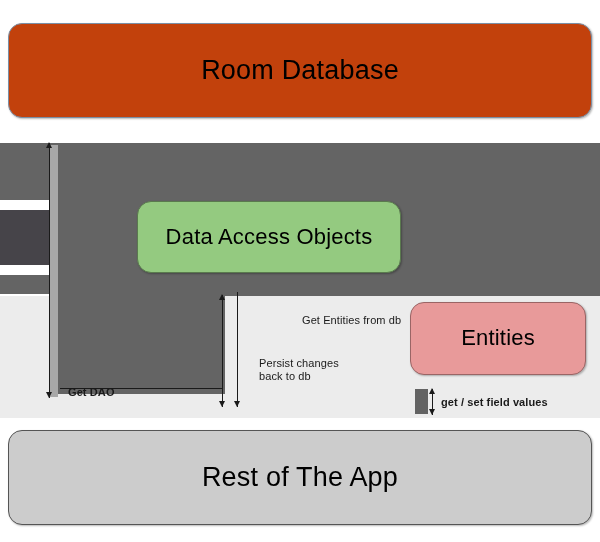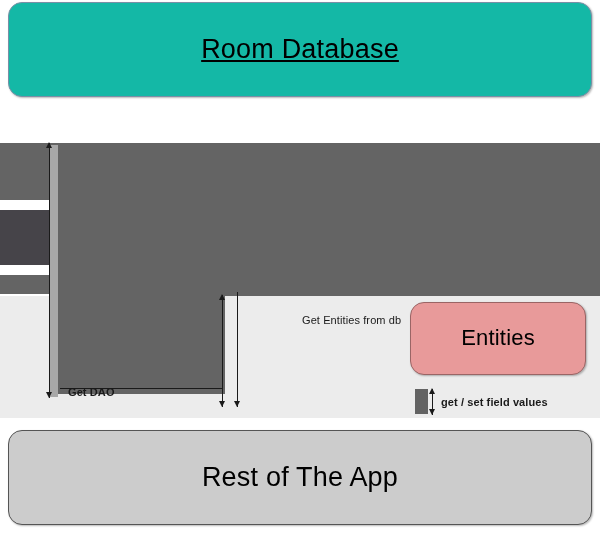--- a/index.html
+++ b/index.html
@@ -34,25 +34,24 @@
     box-shadow: 1px 1px 2px rgba(0,0,0,0.28);
   }
   .node-label {
     font-weight: 400;
     letter-spacing: 0.2px;
     line-height: 1.1;
     pointer-events: none;
   }
 
   #node-room-database {
-    left: 8px;  top: 2px;
+    left: 8px;  top: 23px;
     width: 584px; height: 95px;
-    background: #14b8a6;
+    background: #c2410c;
     border-color: #7a8fa6;
-    text-decoration: underline;
   }
   #node-room-database .node-label { font-size: 27px; }
 
   #node-dao {
     left: 137px; top: 201px;
     width: 264px; height: 72px;
     background: #94ca80;
     border-color: #5a7a4e;
   }
   #node-dao .node-label { font-size: 22px; }
@@ -218,26 +217,31 @@
   <div class="arrowhead ah-up" id="ah-getdao-top"></div>
   <div class="arrowhead ah-down" id="ah-getdao-bottom"></div>
   <div class="arrowhead ah-up" id="ah-entities-top"></div>
   <div class="arrowhead ah-down" id="ah-entities-bot"></div>
   <div class="arrowhead ah-down" id="ah-persist-bot"></div>
   <div class="arrowhead ah-up" id="ah-getset-top"></div>
   <div class="arrowhead ah-down" id="ah-getset-bot"></div>
 
   <div class="edge-label" id="label-get-dao">Get DAO</div>
   <div class="edge-label" id="label-get-entities">Get Entities from db</div>
+  <div class="edge-label" id="label-persist">Persist changes
+back to db</div>
   <div class="edge-label" id="label-get-set">get / set field values</div>
 
   <div class="node" id="node-room-database">
     <span class="node-label">Room Database</span>
   </div>
 
+  <div class="node" id="node-dao">
+    <span class="node-label">Data Access Objects</span>
+  </div>
 
   <div class="node" id="node-rest-of-app">
     <span class="node-label">Rest of The App</span>
   </div>
 
   <div class="node" id="node-entities">
     <span class="node-label">Entities</span>
   </div>
 
 </div>

